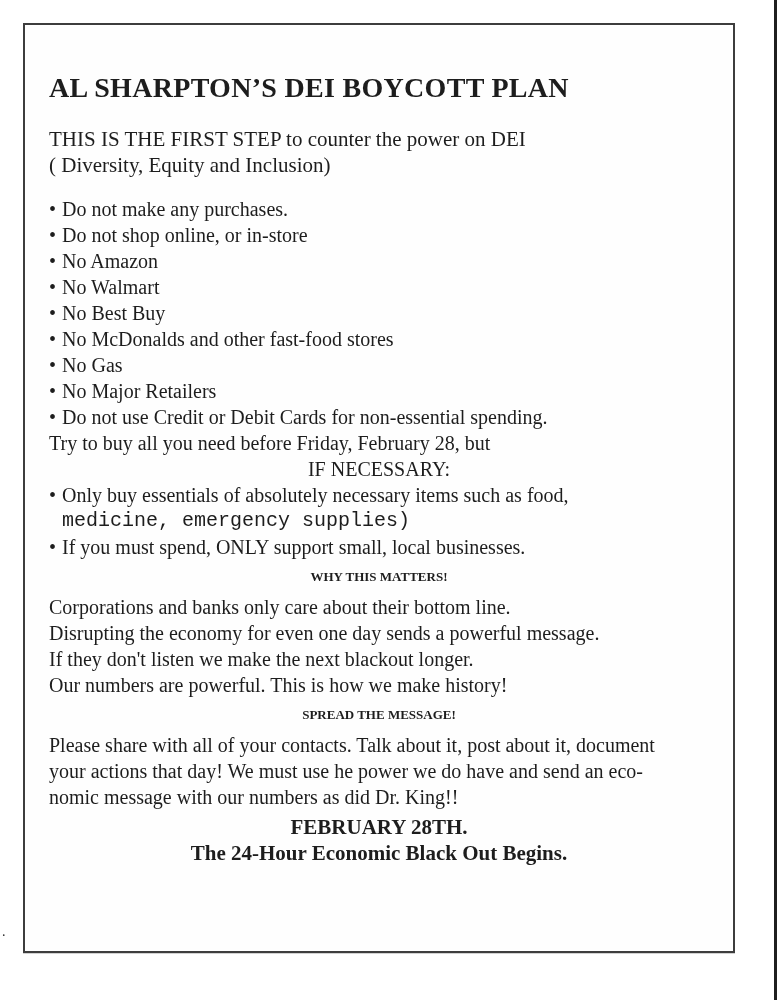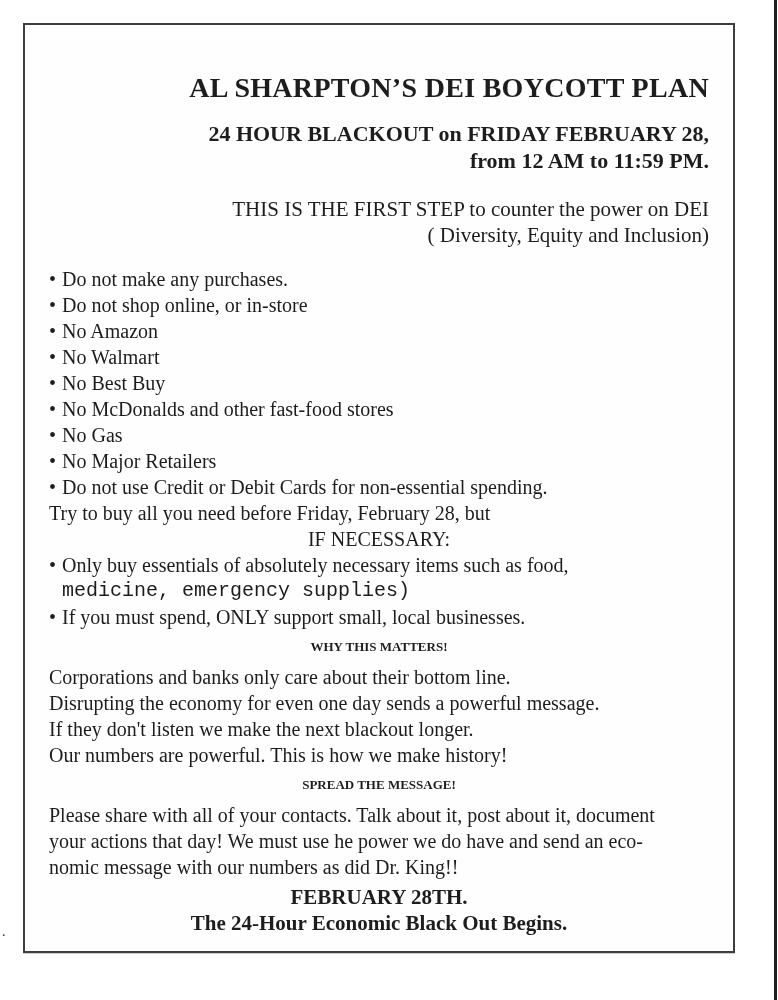--- a/index.html
+++ b/index.html
@@ -16,21 +16,21 @@
     left: 23px; top: 23px;
     width: 712px; height: 930px;
     border: 2px solid #3d3d3d;
     box-shadow: 0 1px 0 rgba(0,0,0,0.18), inset 0 0 0 1px rgba(255,255,255,0.6);
     background: #fefefe;
   }
   .content {
     padding: 0 24px;
     width: 100%;
   }
-  .center { text-align: right; }
+  .center { text-align: left; }
   .title {
     margin-top: 47px;
     font-size: 28px;
     line-height: 32px;
     font-weight: bold;
     letter-spacing: 0.3px;
   }
   .schedule { margin-top: 16px; }
   .schedule .line { font-size: 22px; line-height: 27px; font-weight: bold; }
   .intro { margin-top: 22px; }
@@ -87,24 +87,20 @@
   }
 </style>
 </head>
 <body>
 
 <div class="flyer-box">
   <div class="content">
 
     <div class="title center">AL SHARPTON’S DEI BOYCOTT PLAN</div>
 
-    <div class="schedule">
-      <div class="line center">24 HOUR BLACKOUT on FRIDAY FEBRUARY 28,</div>
-      <div class="line center">from 12 AM to 11:59 PM.</div>
-    </div>
 
     <div class="intro">
       <div class="line center">THIS IS THE FIRST STEP to counter the power on DEI</div>
       <div class="line center">( Diversity, Equity and Inclusion)</div>
     </div>
 
     <div class="body-block">
       <div class="line bullet"><span class="bullet-glyph">•</span><span>Do not make any purchases.</span></div>
       <div class="line bullet"><span class="bullet-glyph">•</span><span>Do not shop online, or in-store</span></div>
       <div class="line bullet"><span class="bullet-glyph">•</span><span>No Amazon</span></div>

